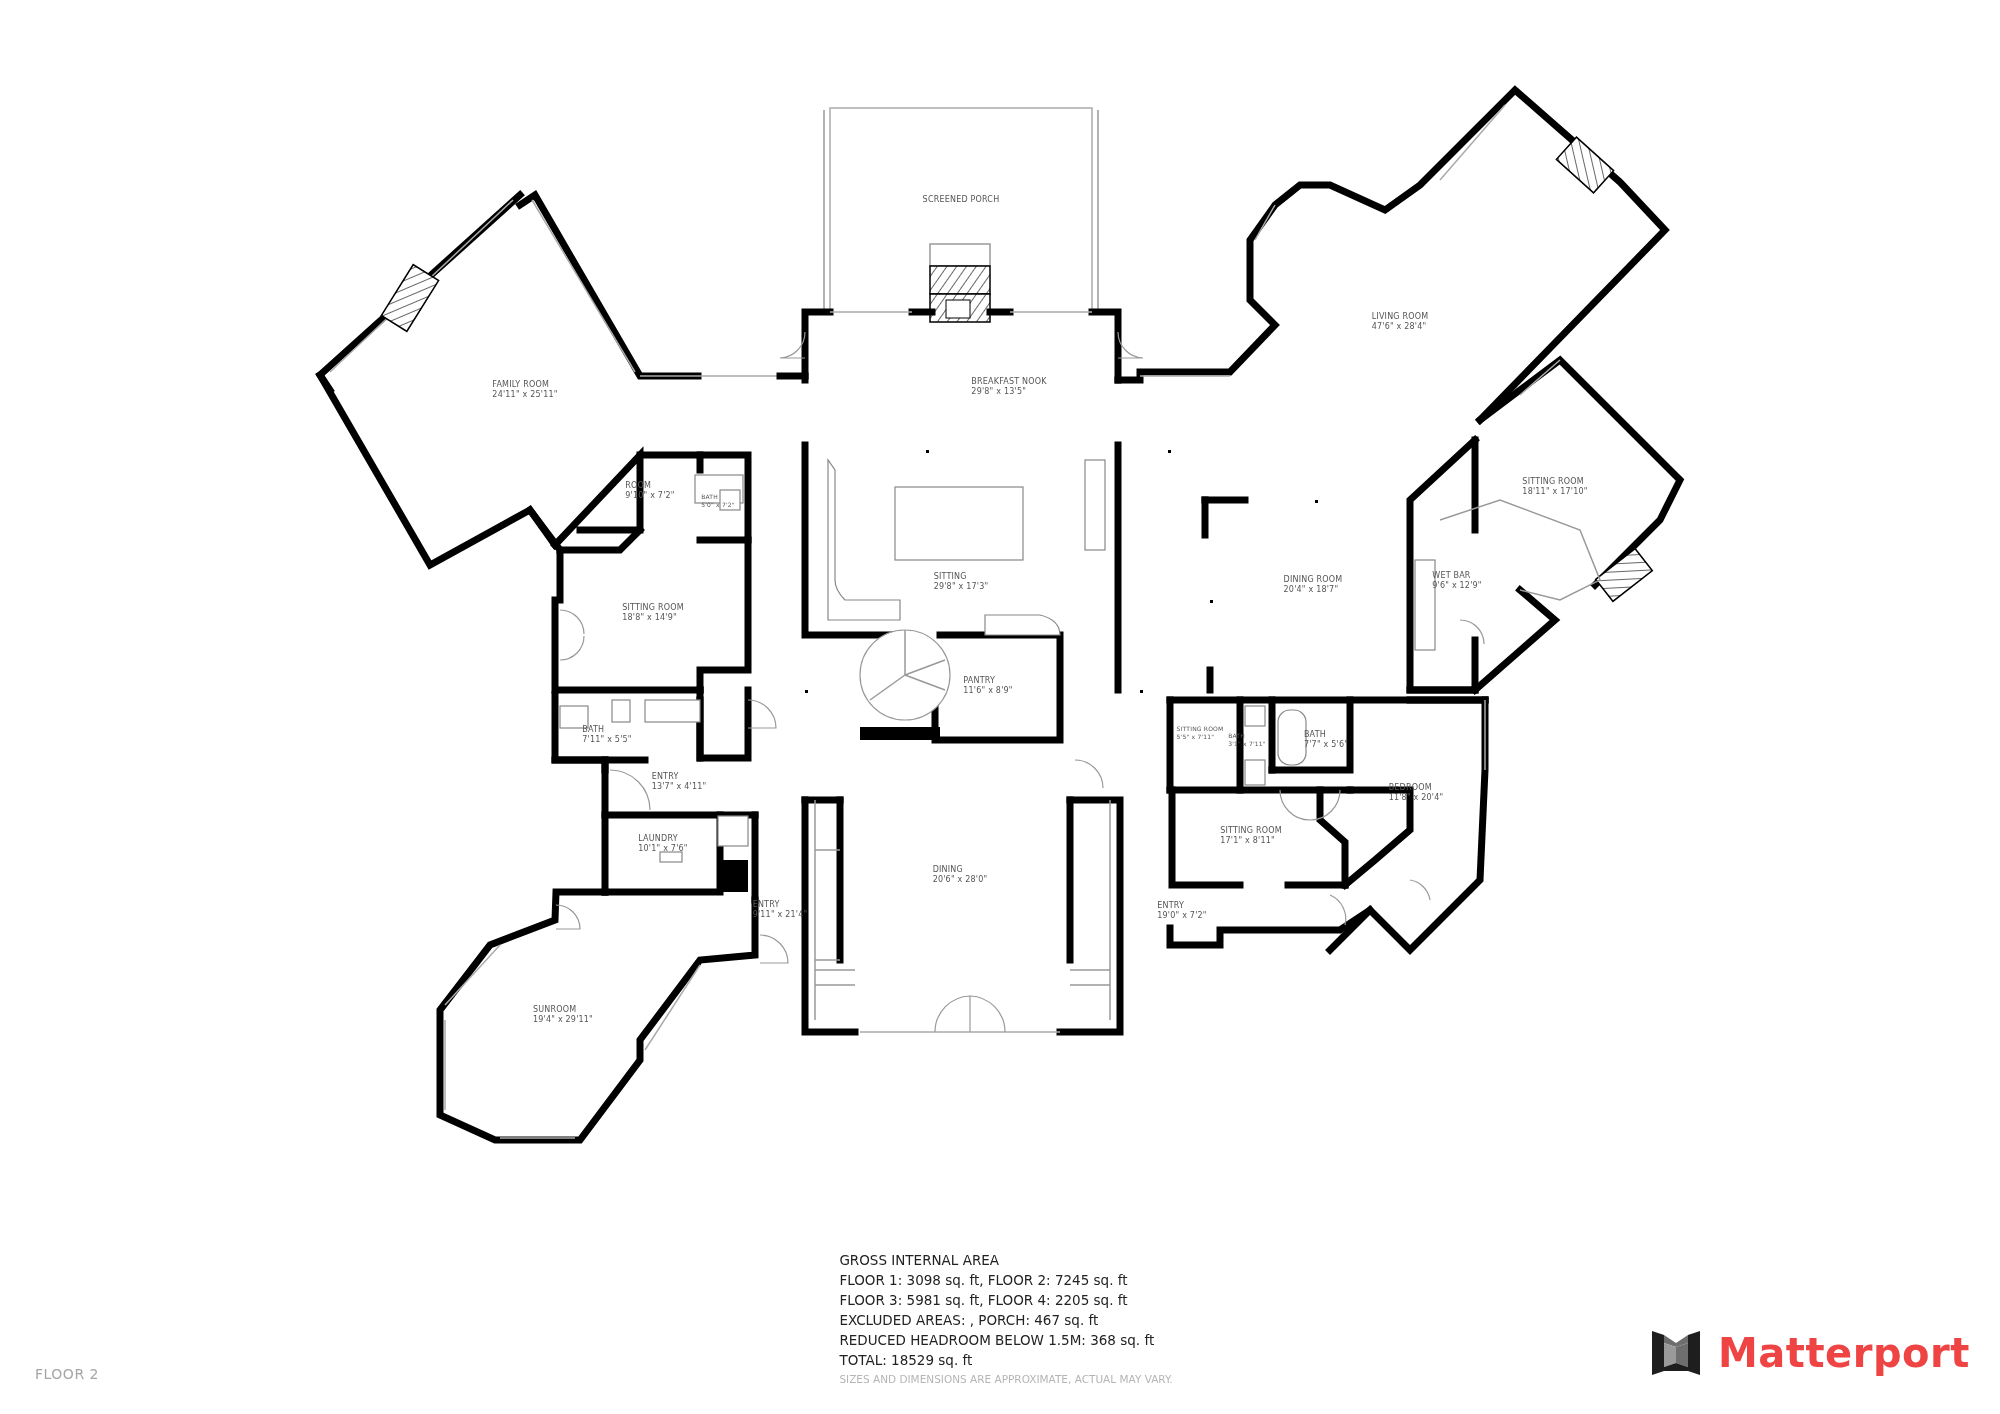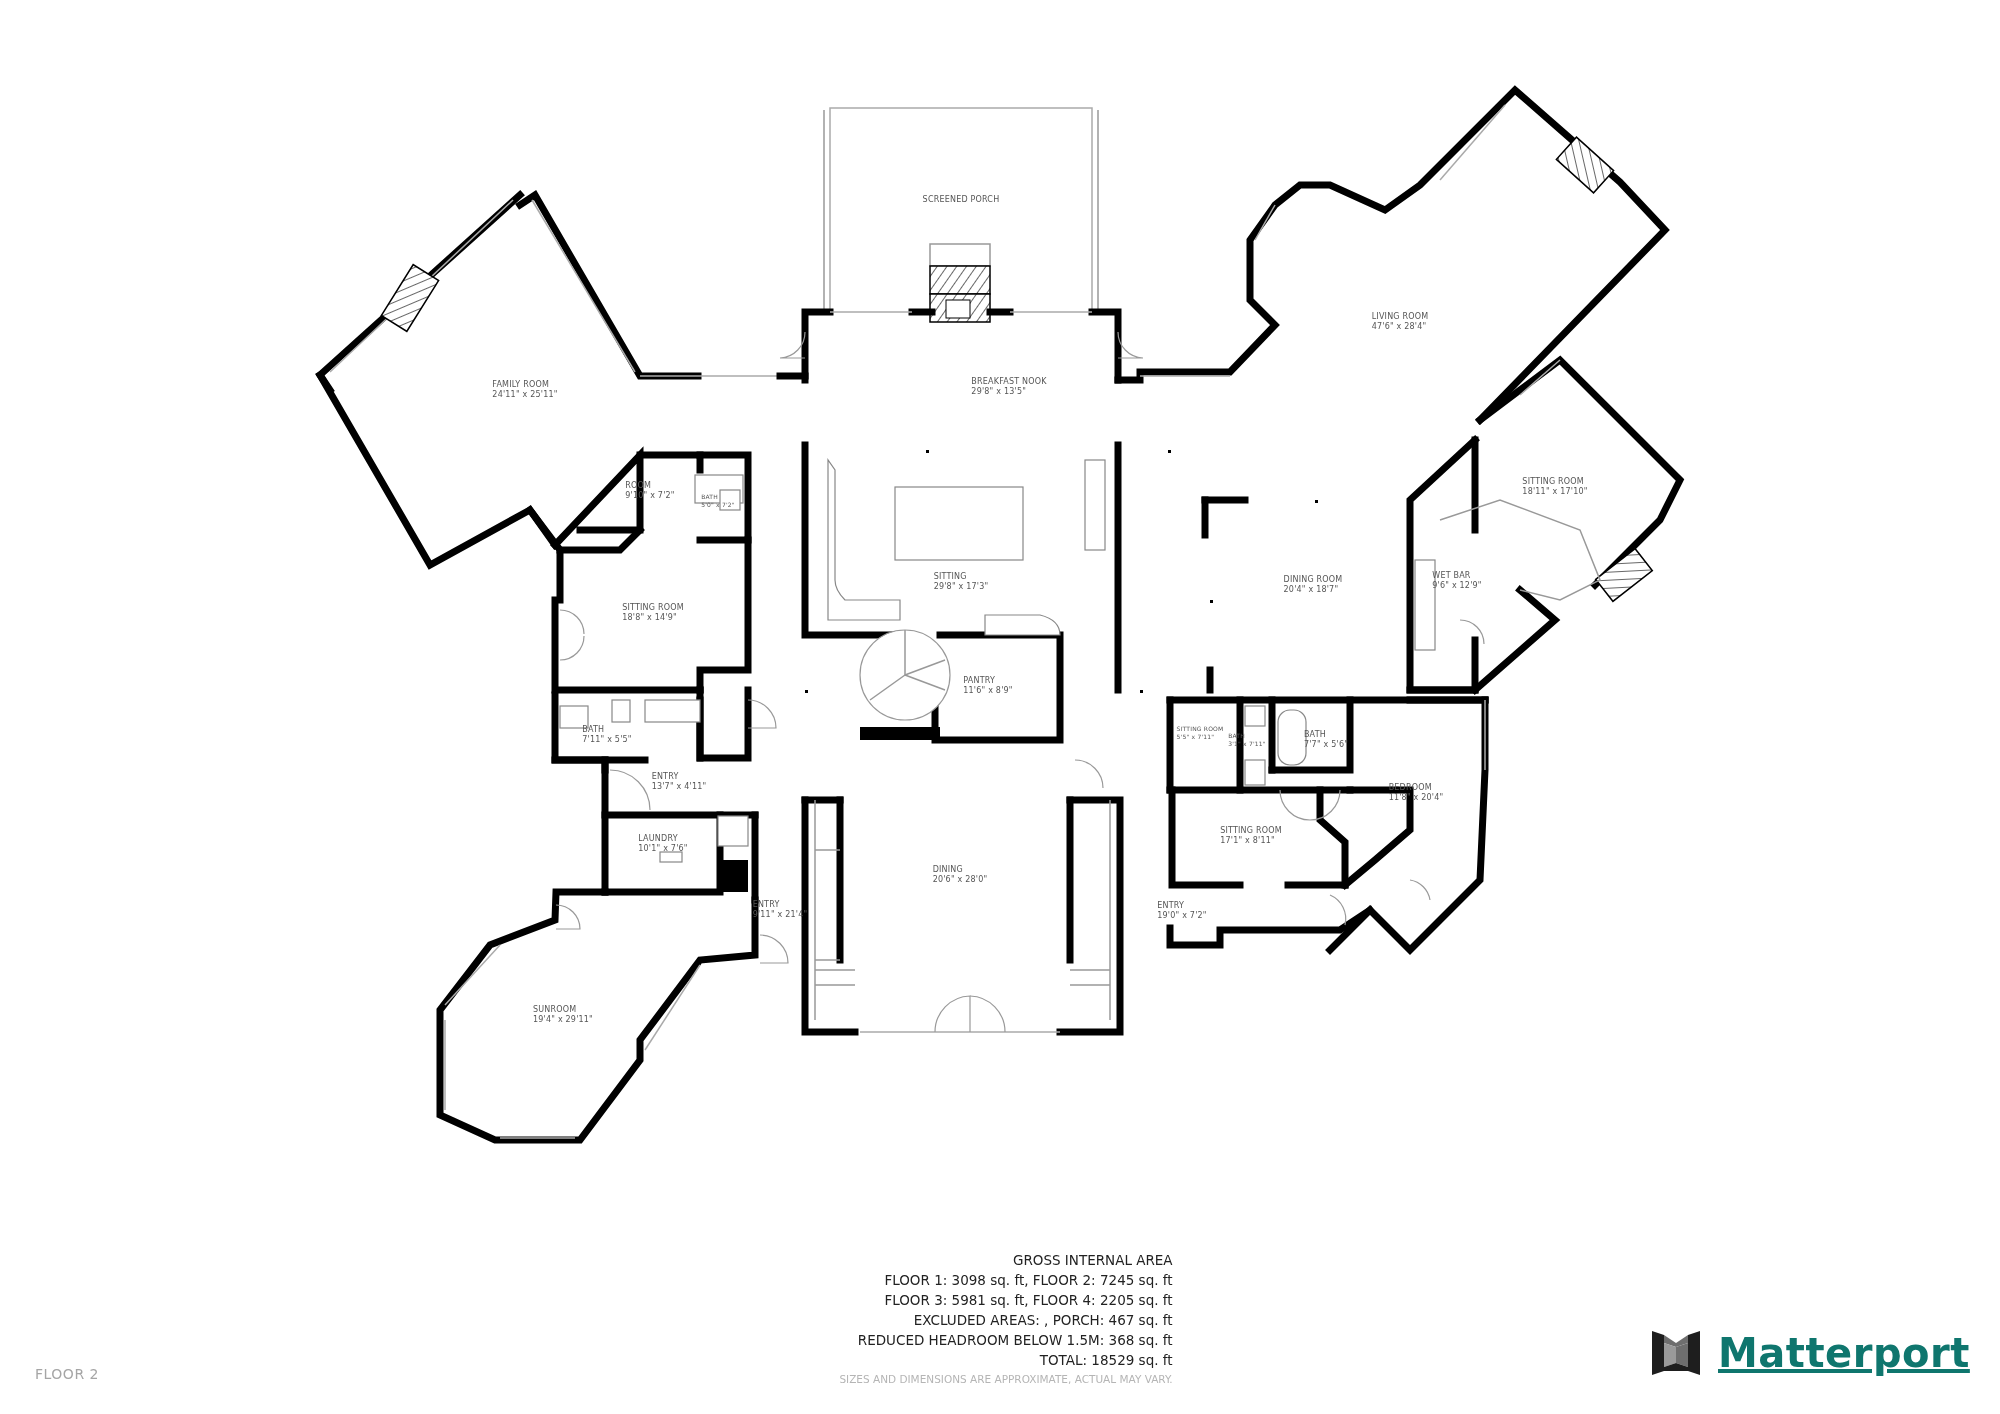--- a/index.html
+++ b/index.html
@@ -8,25 +8,25 @@
   .wall { stroke: #000; stroke-width: 7; fill: none; stroke-linejoin: miter; stroke-linecap: square; }
   .thin { stroke: #999; stroke-width: 1.5; fill: none; }
   .win { stroke: #aaa; stroke-width: 1.5; fill: none; }
   .door { stroke: #999; stroke-width: 1.2; fill: none; }
   .fix { stroke: #888; stroke-width: 1.2; fill: #fff; }
   .solid { fill: #000; }
   .hatch { fill: url(#hatchPat); stroke: #000; stroke-width: 1.5; }
   .room-label { position: absolute; transform: translate(-50%, -50%); text-align: left; color: #555; font-size: 8px; line-height: 10px; white-space: nowrap; letter-spacing: 0.2px; }
   .room-label .dim { display: block; }
   .room-label.small { font-size: 6px; line-height: 8px; }
-  .summary { position: absolute; left: 1006px; top: 1250px; transform: translateX(-50%); text-align: right; color: #222; font-size: 13.5px; line-height: 20px; }
+  .summary { position: absolute; left: 1006px; top: 1250px; transform: translateX(-50%); text-align: left; color: #222; font-size: 13.5px; line-height: 20px; }
   .summary .disclaimer { color: #b5b5b5; font-size: 10.5px; line-height: 18px; }
   .floor-label { position: absolute; left: 35px; top: 1366px; color: #a5a5a5; font-size: 14px; letter-spacing: 0.5px; }
   .brand { position: absolute; left: 1648px; top: 1325px; display: flex; align-items: center; gap: 14px; }
-  .brand .wordmark { font-size: 40px; font-weight: bold; color: #0f766e; letter-spacing: 0.5px; text-decoration: underline; }
+  .brand .wordmark { font-size: 40px; font-weight: bold; color: #ef4444; letter-spacing: 0.5px; }
 </style>
 </head>
 <body>
 
 <svg id="plan" viewBox="0 0 2000 1414" xmlns="http://www.w3.org/2000/svg">
   <defs>
     <pattern id="hatchPat" width="8" height="8" patternUnits="userSpaceOnUse" patternTransform="rotate(35)">
       <rect width="8" height="8" fill="#fff"></rect>
       <line x1="0" y1="0" x2="0" y2="8" stroke="#000" stroke-width="1.2"></line>
     </pattern>

